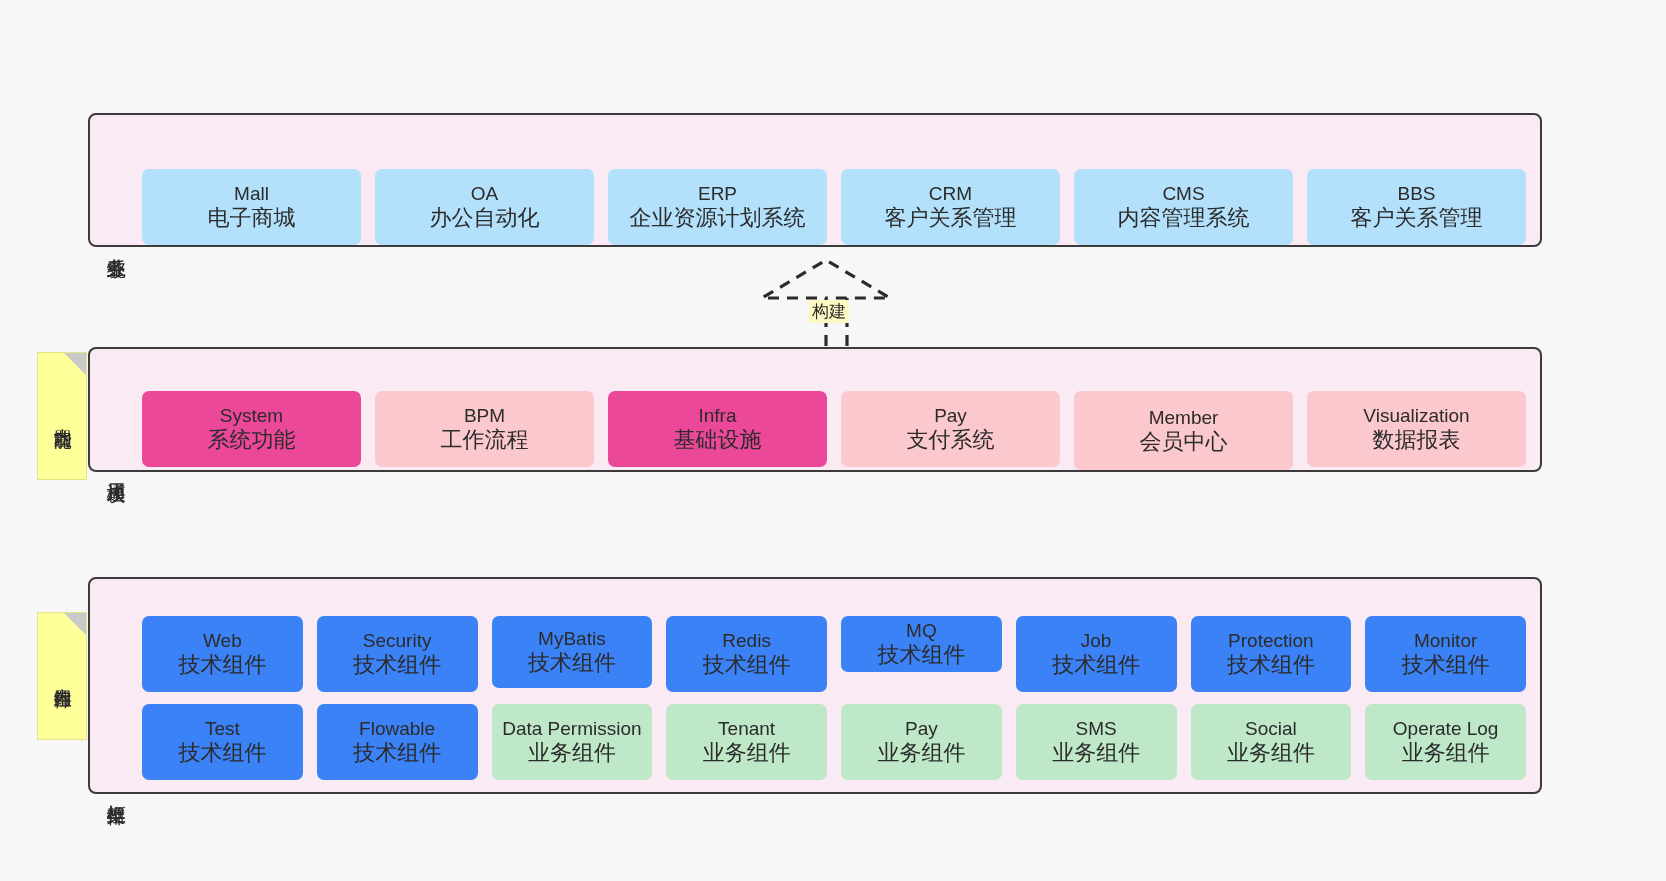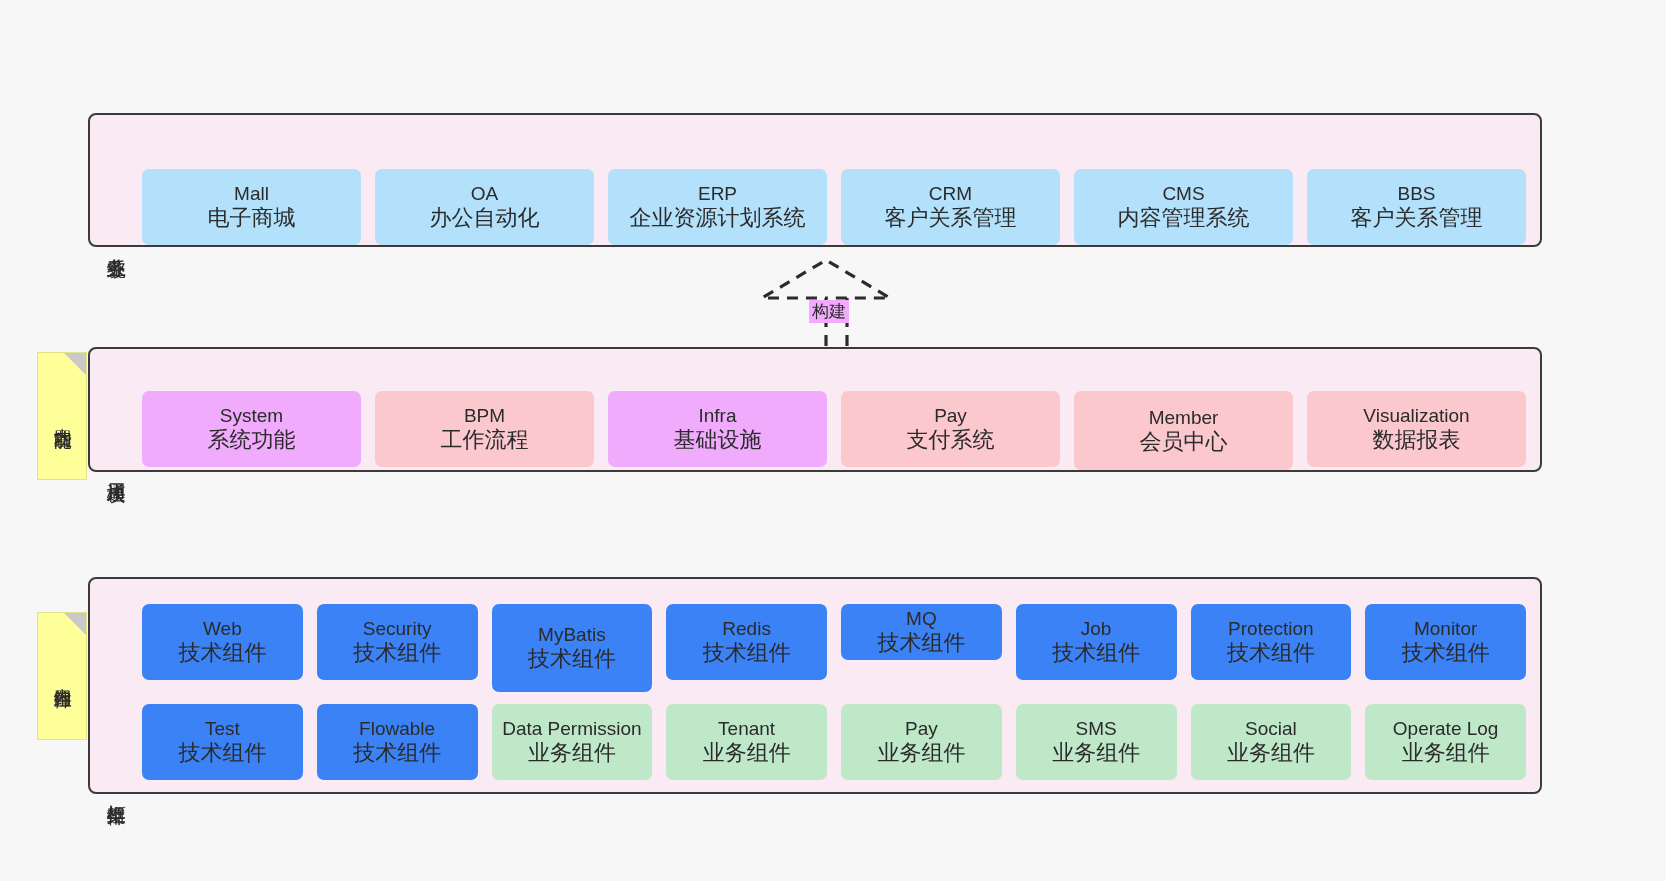--- a/index.html
+++ b/index.html
@@ -56,21 +56,21 @@
     text-align: center;
     color: #2b2b2b;
     line-height: 1.22;
     padding: 6px 4px;
     min-width: 0;
   }
   .cell .t1 { font-size: 19px; }
   .cell .t2 { font-size: 22px; }
 
   .c-blue       { background: #b3e0fb; }
-  .c-red        { background: #f0abfc; }
+  .c-red        { background: #ec4899; }
   .c-pink       { background: #fbc8ce; }
   .c-green      { background: #3b82f6; }
   .c-lightgreen { background: #bfe8c8; }
 
   
   .sticky {
     position: absolute;
     background: #ffff99;
     border: 1px solid #e3e389;
     display: flex;
@@ -93,21 +93,21 @@
     border-left: 22px solid transparent;
   }
 
   
   .arrow { position: absolute; }
   .arrow svg { display: block; overflow: visible; }
   .arrow .lbl {
     position: absolute;
     font-size: 17px;
     color: #2b2b2b;
-    background: #f0abfc;
+    background: #fef9c3;
     padding: 0 3px;
     white-space: nowrap;
   }
 </style>
 </head>
 <body>
 
 <div class="canvas">
 
   <div class="layer" id="layer-0" style="left:88px; top:113px; width:1454px; height:134px;">
@@ -200,21 +200,21 @@
 
         <div class="row">
           <div class="cell c-green" style="height:76px;">
             <div class="t1">Web</div>
             <div class="t2">技术组件</div>
           </div>
           <div class="cell c-green" style="height:76px;">
             <div class="t1">Security</div>
             <div class="t2">技术组件</div>
           </div>
-          <div class="cell c-green" style="height:88px;">
+          <div class="cell c-green" style="height:72px;">
             <div class="t1">MyBatis</div>
             <div class="t2">技术组件</div>
           </div>
           <div class="cell c-green" style="height:76px;">
             <div class="t1">Redis</div>
             <div class="t2">技术组件</div>
           </div>
           <div class="cell c-green" style="height:56px;">
             <div class="t1">MQ</div>
             <div class="t2">技术组件</div>

